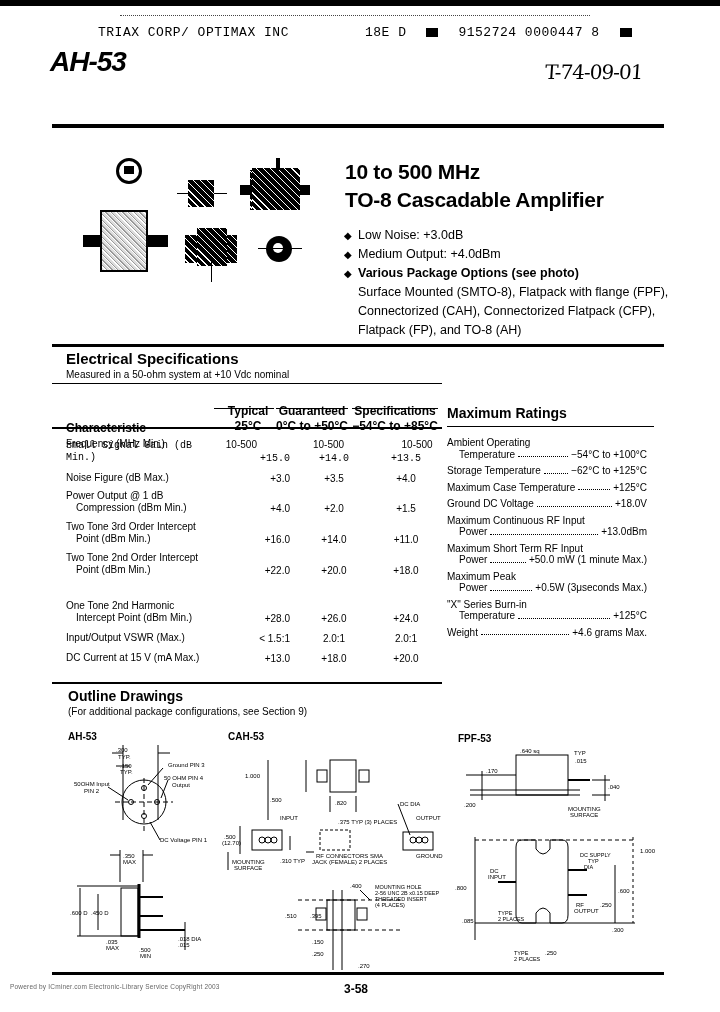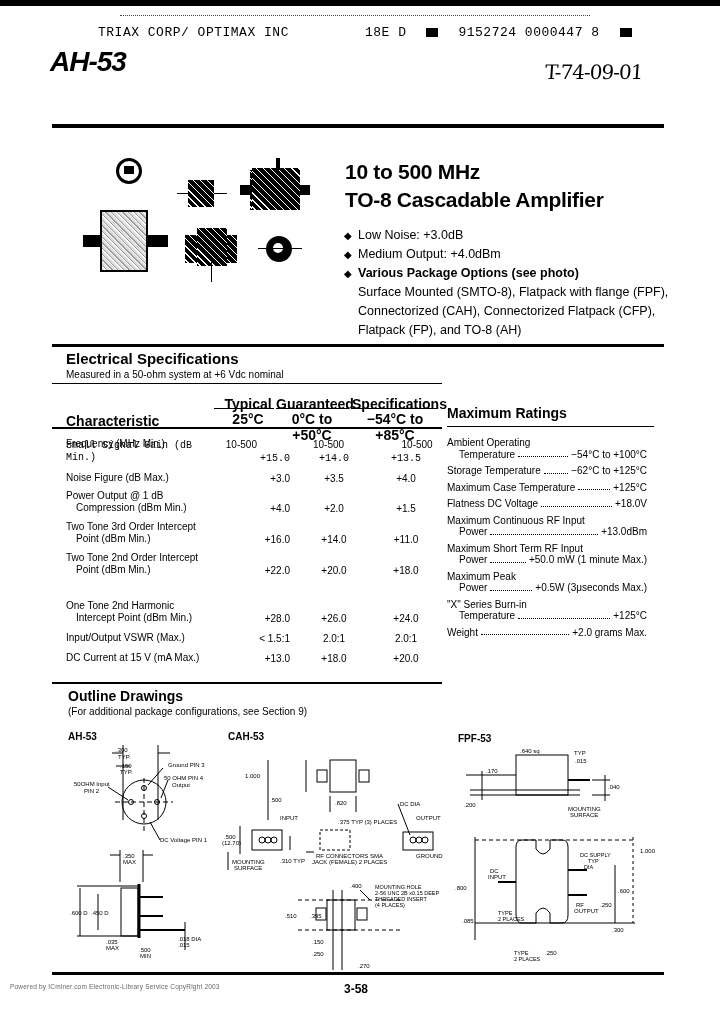--- a/index.html
+++ b/index.html
@@ -30,21 +30,21 @@
     .features .dot { width: 14px; display: inline-block; font-size: 10px; }
     .features .bold { font-weight: bold; }
     .features .indent { padding-left: 14px; }
 
     
     .sec-rule { position: absolute; height: 3px; background: #000; }
     .sec-title { position: absolute; font-size: 15px; font-weight: bold; }
     .sec-sub { position: absolute; font-size: 10px; }
     .thin-rule { position: absolute; height: 1px; background: #000; }
 
-    .spec-head { position: absolute; font-size: 14px; font-weight: bold; text-align: center; }
+    .spec-head { position: absolute; font-size: 12px; font-weight: bold; text-align: center; margin-top: 8px; }
     .spec-table { position: absolute; left: 66px; top: 432px; width: 374px; font-size: 10px; }
     .spec-row { position: relative; display: flex; align-items: flex-end; }
     .spec-row .c0 { width: 160px; line-height: 12px; }
     .spec-row .c0 .l2 { padding-left: 10px; display: block; }
     .spec-row .c1 { width: 70px; text-align: right; padding-right: 6px; }
     .spec-row .c2 { width: 76px; text-align: center; }
     .spec-row .c3 { width: 68px; text-align: center; }
 
     .max-title { position: absolute; left: 447px; top: 405px; font-size: 14px; font-weight: bold; }
     .max-rule { position: absolute; left: 447px; top: 426px; width: 207px; height: 1px; background: #000; }
@@ -126,21 +126,21 @@
       <span class="dot">◆</span>
       <span class="bold">Various Package Options (see photo)</span>
     </div>
   <div class="indent">Surface Mounted (SMTO-8), Flatpack with flange (FPF),</div>
   <div class="indent">Connectorized (CAH), Connectorized Flatpack (CFP),</div>
   <div class="indent">Flatpack (FP), and TO-8 (AH)</div>
 </div>
 
 <div class="sec-rule" style="left:52px;top:344px;width:612px;"></div>
 <div class="sec-title" style="left:66px;top:350px;">Electrical Specifications</div>
-<div class="sec-sub" style="left:66px;top:369px;">Measured in a 50-ohm system at +6 Vdc nominal</div>
+<div class="sec-sub" style="left:66px;top:369px;">Measured in a 50-ohm system at +10 Vdc nominal</div>
 <div class="thin-rule" style="left:52px;top:383px;width:390px;"></div>
 
 <div class="spec-head" style="left:220px;top:396px;width:56px;">Typical</div>
 <div class="thin-rule" style="left:214px;top:408px;width:60px;"></div>
 <div class="spec-head" style="left:220px;top:411px;width:56px;">25°C</div>
 
 <div class="spec-head" style="left:276px;top:396px;width:72px;">Guaranteed</div>
 <div class="thin-rule" style="left:276px;top:408px;width:72px;"></div>
 <div class="spec-head" style="left:276px;top:411px;width:72px;">0°C to +50°C</div>
 
@@ -228,21 +228,21 @@
   </div>
   <div class="max-item">
     <div class="line">
         <span class="label">Maximum Case Temperature</span>
         <span class="dots"></span>
         <span class="val">+125°C</span>
       </div>
   </div>
   <div class="max-item">
     <div class="line">
-        <span class="label">Flatness DC Voltage</span>
+        <span class="label">Ground DC Voltage</span>
         <span class="dots"></span>
         <span class="val">+18.0V</span>
       </div>
   </div>
   <div class="max-item">
     <div>Maximum Continuous RF Input</div>
     <div class="line indent">
         <span class="label">Power</span>
         <span class="dots"></span>
         <span class="val">+13.0dBm</span>
@@ -269,21 +269,21 @@
     <div class="line indent">
         <span class="label">Temperature</span>
         <span class="dots"></span>
         <span class="val">+125°C</span>
       </div>
   </div>
   <div class="max-item">
     <div class="line">
         <span class="label">Weight</span>
         <span class="dots"></span>
-        <span class="val">+2.0 grams Max.</span>
+        <span class="val">+4.6 grams Max.</span>
       </div>
   </div>
 </div>
 
 <div class="sec-rule" style="left:52px;top:682px;width:390px;height:2px;"></div>
 <div class="sec-title" style="left:68px;top:688px;font-size:14px;">Outline Drawings</div>
 <div class="sec-sub" style="left:68px;top:706px;">(For additional package configurations, see Section 9)</div>
 
 <div class="dwg-label" style="left:68px;top:731px;">AH-53</div>
 <div class="dwg-label" style="left:228px;top:731px;">CAH-53</div>

